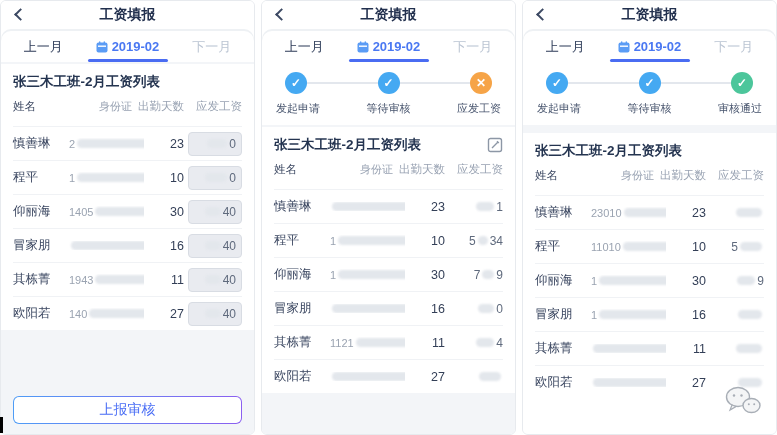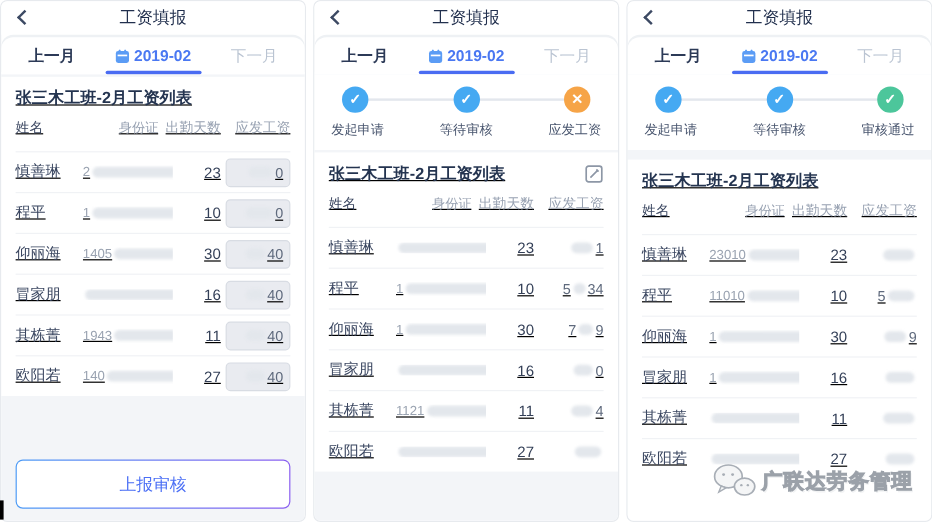--- a/index.html
+++ b/index.html
@@ -6,37 +6,37 @@
   html,body { width:777px; height:435px; background:#fff; overflow:hidden;
     font-family:"Liberation Sans", sans-serif; }
   .screen { width:777px; height:435px; position:relative; display:flex; gap:6px; background:#fff; }
   .panel { flex:1; min-width:0; background:#fff; border:1px solid #e7eaee; border-radius:6px;
     overflow:hidden; display:flex; flex-direction:column; }
 
   
   .appbar { height:28px; position:relative; display:flex; align-items:center; justify-content:center; background:#fff; flex:none; }
   .back { position:absolute; left:15px; top:9px; width:9px; height:9px;
     border-left:2px solid #3c4963; border-bottom:2px solid #3c4963; transform:rotate(45deg); cursor:pointer; }
-  .appbar-title { font-size:14px; font-weight:normal; color:#22304e; }
+  .appbar-title { font-size:14px; font-weight:bold; color:#22304e; }
 
   
   .tabs { height:31px; flex:none; background:#fff; border-radius:10px 10px 0 0; margin-top:2px;
     box-shadow:0 -2px 0 #eef1f4; display:flex; align-items:center; position:relative; }
   .tab { flex:1; text-align:center; font-size:13px; cursor:pointer; display:flex; align-items:center; justify-content:center; gap:4px; }
-  .tab-prev { color:#2c3a57; font-weight:700; }
+  .tab-prev { color:#2c3a57; font-weight:400; }
   .tab-active { color:#4a78f2; font-weight:700; }
   .tab-next { color:#bac4d2; }
   .underline { position:absolute; bottom:0; left:50%; transform:translateX(-50%);
     width:80px; height:3px; border-radius:2px; background:#4a6cf2; }
   .cal { width:12px; height:12px; flex:none; }
 
   .content { flex:1; background:#f3f5f8; position:relative; display:flex; flex-direction:column; min-height:0; }
 
   
-  .list-card { background:#fff; padding:0 12px; margin-top:2px;text-decoration:underline; }
+  .list-card { background:#fff; padding:0 12px; margin-top:2px; }
   .title-row { height:35px; display:flex; align-items:center; justify-content:space-between; }
   .list-title { font-size:13.5px; font-weight:700; color:#243450; }
   .thead { height:27px; display:flex; align-items:flex-start; color:#98a2b2; font-size:11.5px; }
   .trow { height:34px; display:flex; align-items:center; border-top:1px solid #f0f2f5; font-size:12.5px; }
   .c-name { width:56px; flex:none; color:#3a4660; }
   .c-id { flex:1; min-width:0; display:flex; align-items:center; color:#9aa3b1; font-size:11px; overflow:hidden; }
   .thead .c-id { justify-content:flex-end; color:#98a2b2; }
   .c-days { width:40px; flex:none; text-align:right; color:#333f57; }
   .thead .c-days { color:#98a2b2; width:52px; }
   .c-pay { width:58px; flex:none; display:flex; justify-content:flex-end; align-items:center; color:#5f6a7d; font-size:12px; }
@@ -54,21 +54,21 @@
   .dot { position:absolute; top:0; width:22px; height:22px; border-radius:50%;
     display:flex; align-items:center; justify-content:center; color:#fff; font-size:12px; font-weight:bold; }
   .dot-1 { left:0; } .dot-2 { left:50%; transform:translateX(-50%); } .dot-3 { right:0; }
   .dot-blue { background:#45a9f2; } .dot-orange { background:#f6a447; } .dot-green { background:#4cc69b; }
   .step-labels { display:flex; justify-content:space-between; font-size:11px; color:#48556e; margin-top:6px;gap:23px; }
 
   .reason-btn { margin:2px 12px 10px; background:#ebedef; border-radius:4px; height:30px; flex:none;
     display:flex; align-items:center; justify-content:center; font-size:13px; color:#323e52; cursor:pointer; }
 
   
-  .submit-wrap { position:absolute; left:12px; right:12px; bottom:10px; height:41px; border-radius:6px;
+  .submit-wrap { position:absolute; left:12px; right:12px; bottom:10px; height:28px; border-radius:6px;
     background:linear-gradient(90deg,#4e9cf6,#8b5ff0); padding:1px; cursor:pointer; }
   .submit-inner { width:100%; height:100%; background:#fff; border-radius:5px;
     display:flex; align-items:center; justify-content:center; color:#4a6ef5; font-size:14px; }
 
   .edit-icon { width:16px; height:16px; cursor:pointer; flex:none; }
 
   .black-tick { position:absolute; left:0; top:417px; width:3px; height:16px; background:#000; }
 
   .watermark { position:absolute; right:16px; top:386px; display:flex; align-items:center; gap:5px; }
   .watermark-text { font-size:17px; font-weight:bold; letter-spacing:1px; color:#d8dce0;
@@ -455,16 +455,15 @@
   <div class="watermark">
     <svg width="36" height="30" viewBox="0 0 36 30">
       <ellipse cx="13" cy="11" rx="11.5" ry="9.5" fill="#f4f5f6" stroke="#a8aeb6" stroke-width="1.4"></ellipse>
       <path d="M7 19 L5 24 L11 20.5 Z" fill="#f4f5f6" stroke="#a8aeb6" stroke-width="1.2"></path>
       <circle cx="9" cy="9.5" r="1.2" fill="#a8aeb6"></circle>
       <circle cx="16.5" cy="9.5" r="1.2" fill="#a8aeb6"></circle>
       <ellipse cx="26.5" cy="19.5" rx="8.5" ry="7" fill="#f4f5f6" stroke="#a8aeb6" stroke-width="1.4"></ellipse>
       <circle cx="23.8" cy="18.3" r="1" fill="#a8aeb6"></circle>
       <circle cx="29.2" cy="18.3" r="1" fill="#a8aeb6"></circle>
     </svg>
-    <span class="watermark-text">广联达劳务管理</span>
   </div>
 
 </div>
 
 </body></html>

